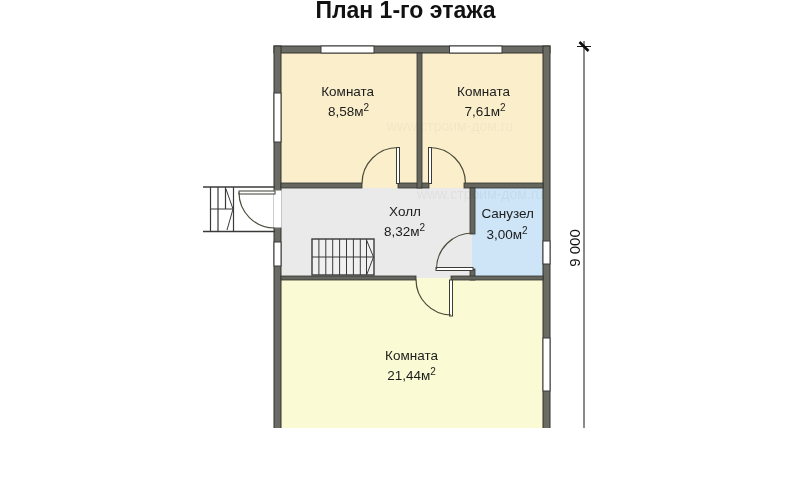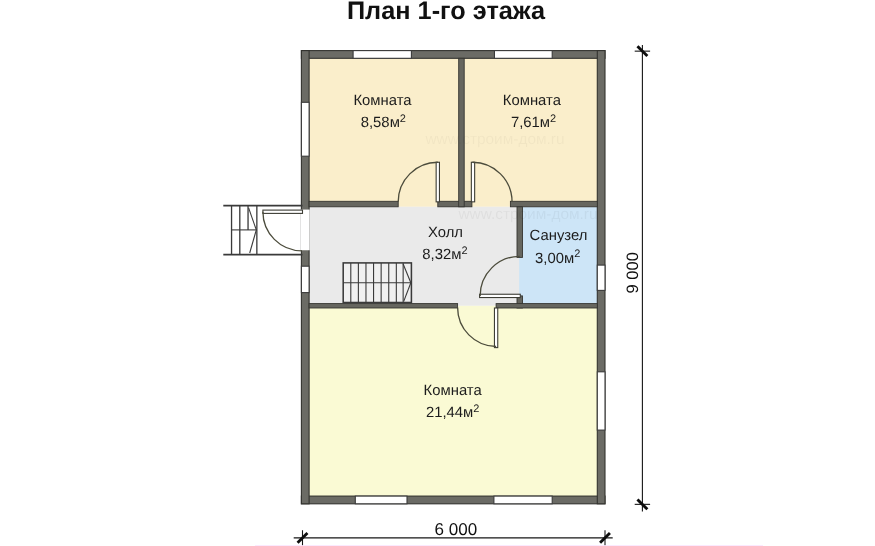--- a/index.html
+++ b/index.html
@@ -1,16 +1,16 @@
 <!DOCTYPE html>
 <html><head>
 <meta charset="utf-8">
 <style>
 html,body{margin:0;padding:0;background:#ffffff;}
-#stage{position:relative;width:795px;height:496px;background:#f0abfc;overflow:hidden;}
+#stage{position:relative;width:795px;height:428px;background:#8b5cf6;overflow:hidden;}
 svg{display:block;}
 text{font-family:"Liberation Sans", sans-serif;}
 </style>
 </head>
 <body>
 <div id="stage">
 <svg width="795" height="496" viewBox="0 0 795 496" xmlns="http://www.w3.org/2000/svg">
 
 <rect x="0" y="0" width="795" height="496" fill="#ffffff"></rect>
 

